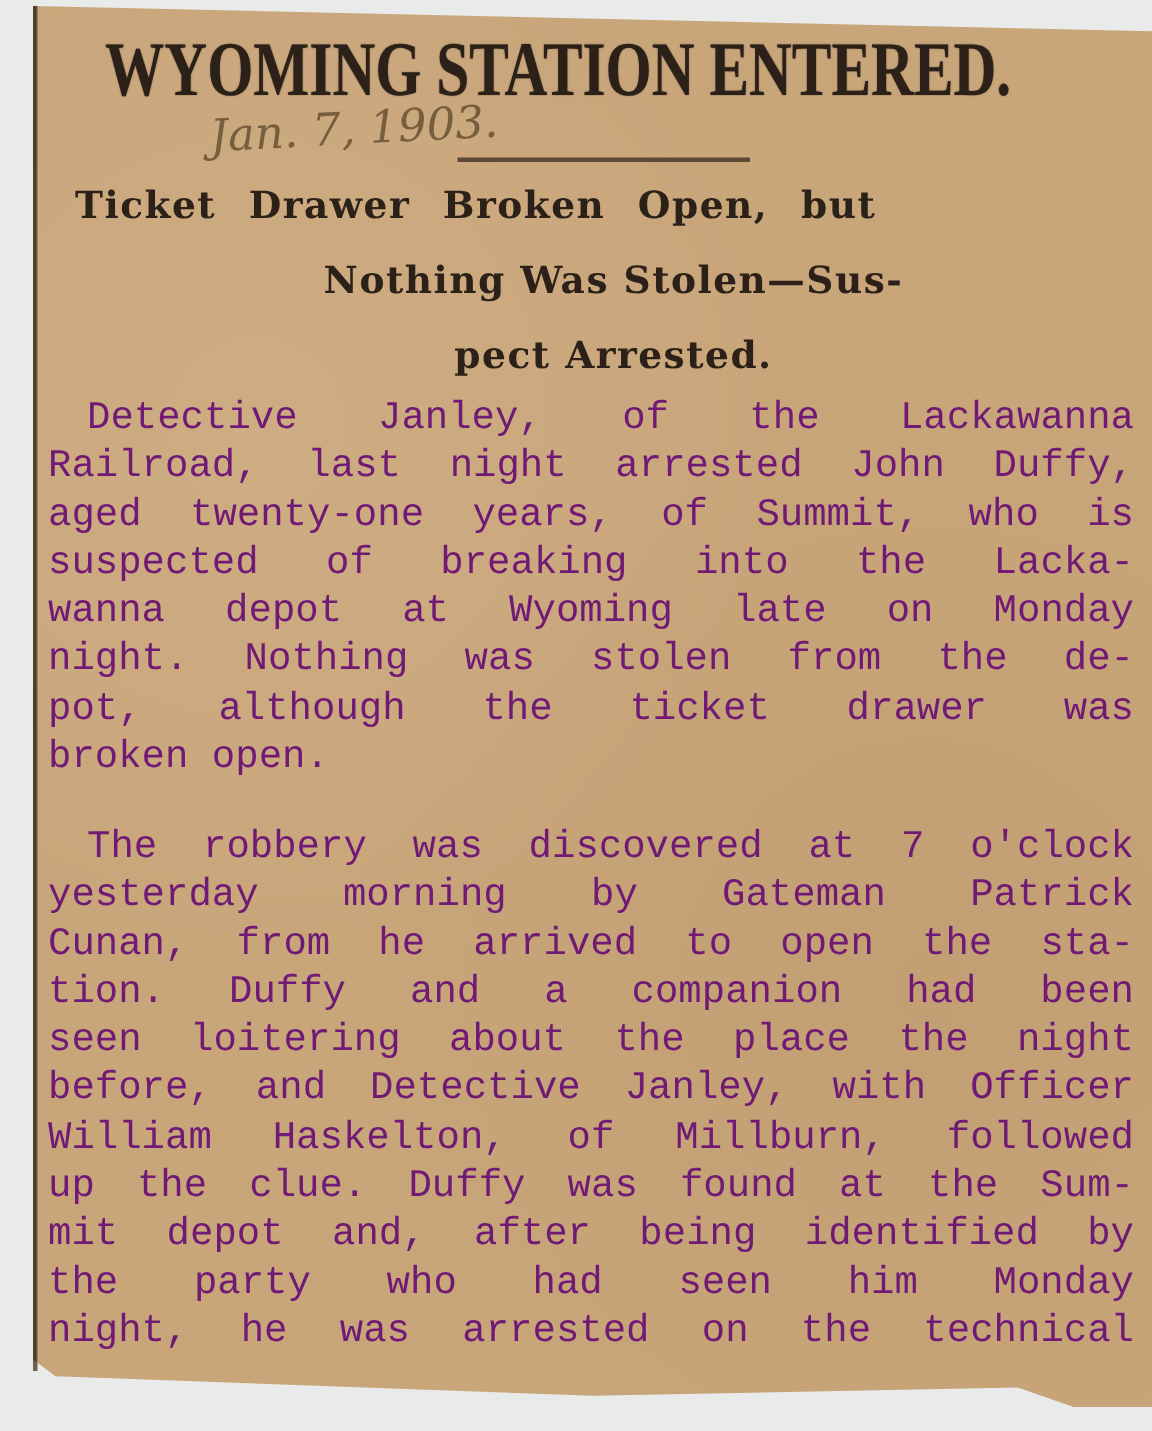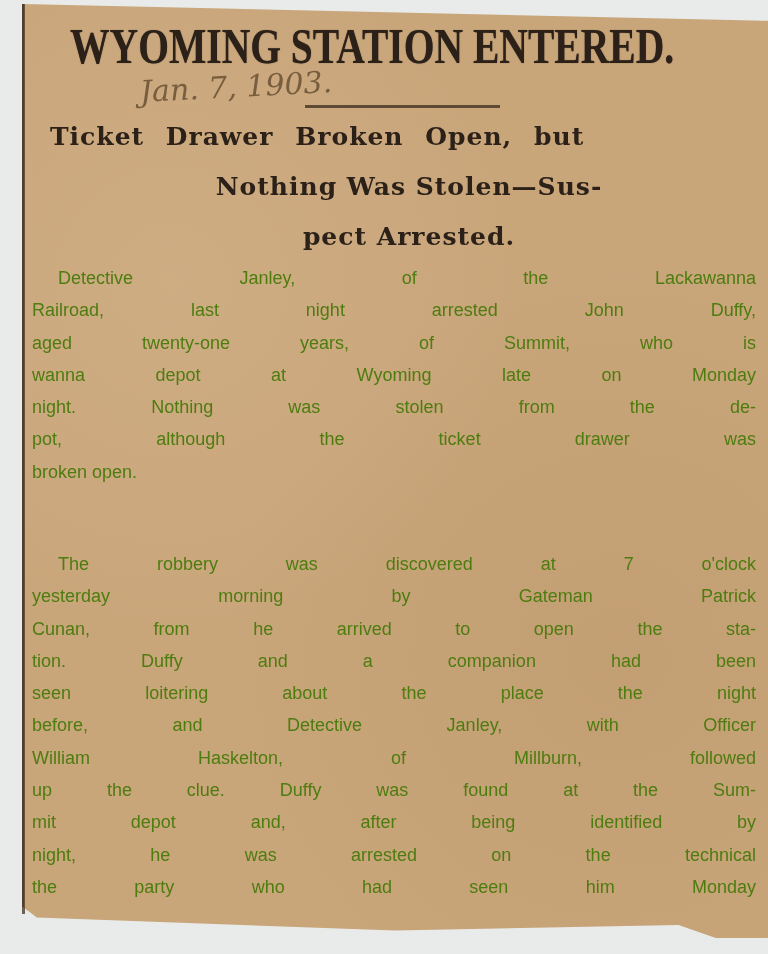--- a/index.html
+++ b/index.html
@@ -85,24 +85,24 @@
       letter-spacing: 1px;
     }
     .subhead.l1 { top: 122px; left: 50px; word-spacing: 12px; }
     .subhead.l2 { top: 172px; text-align: center; left: 25px; }
     .subhead.l3 { top: 222px; text-align: center; left: 25px; }
 
     .body-text {
       position: absolute;
       left: 32px;
       width: 724px;
-      font-family: Liberation Sans, sans-serif;
-      font-size: 18px;
+      font-family: Liberation Mono, monospace;
+      font-size: 26px;
       line-height: 32.3px;
-      color: #4d7c0f;
+      color: #701a75;
       text-align: justify;
       text-align-last: justify;
     }
     .body-line {
       display: block;
       white-space: nowrap;
       text-align: justify;
       text-align-last: justify;
       height: 32.3px;
       overflow: visible;
@@ -126,31 +126,32 @@
 <div class="hand-line"></div>
 
 <div class="subhead l1">Ticket Drawer Broken Open, but</div>
 <div class="subhead l2">Nothing Was Stolen—Sus-</div>
 <div class="subhead l3">pect Arrested.</div>
 
 <div class="body-text para1">
   <span class="body-line indent">Detective Janley, of the Lackawanna</span>
   <span class="body-line">Railroad, last night arrested John Duffy,</span>
   <span class="body-line">aged twenty-one years, of Summit, who is</span>
+  <span class="body-line">suspected of breaking into the Lacka-</span>
   <span class="body-line">wanna depot at Wyoming late on Monday</span>
   <span class="body-line">night. Nothing was stolen from the de-</span>
   <span class="body-line">pot, although the ticket drawer was</span>
   <span class="body-line last">broken open.</span>
 </div>
 
 <div class="body-text para2">
   <span class="body-line indent">The robbery was discovered at 7 o'clock</span>
   <span class="body-line">yesterday morning by Gateman Patrick</span>
   <span class="body-line">Cunan, from he arrived to open the sta-</span>
   <span class="body-line">tion. Duffy and a companion had been</span>
   <span class="body-line">seen loitering about the place the night</span>
   <span class="body-line">before, and Detective Janley, with Officer</span>
   <span class="body-line">William Haskelton, of Millburn, followed</span>
   <span class="body-line">up the clue. Duffy was found at the Sum-</span>
   <span class="body-line">mit depot and, after being identified by</span>
+  <span class="body-line">the party who had seen him Monday</span>
   <span class="body-line">night, he was arrested on the technical</span>
-  <span class="body-line">the party who had seen him Monday</span>
 </div>
 
 </body></html>

